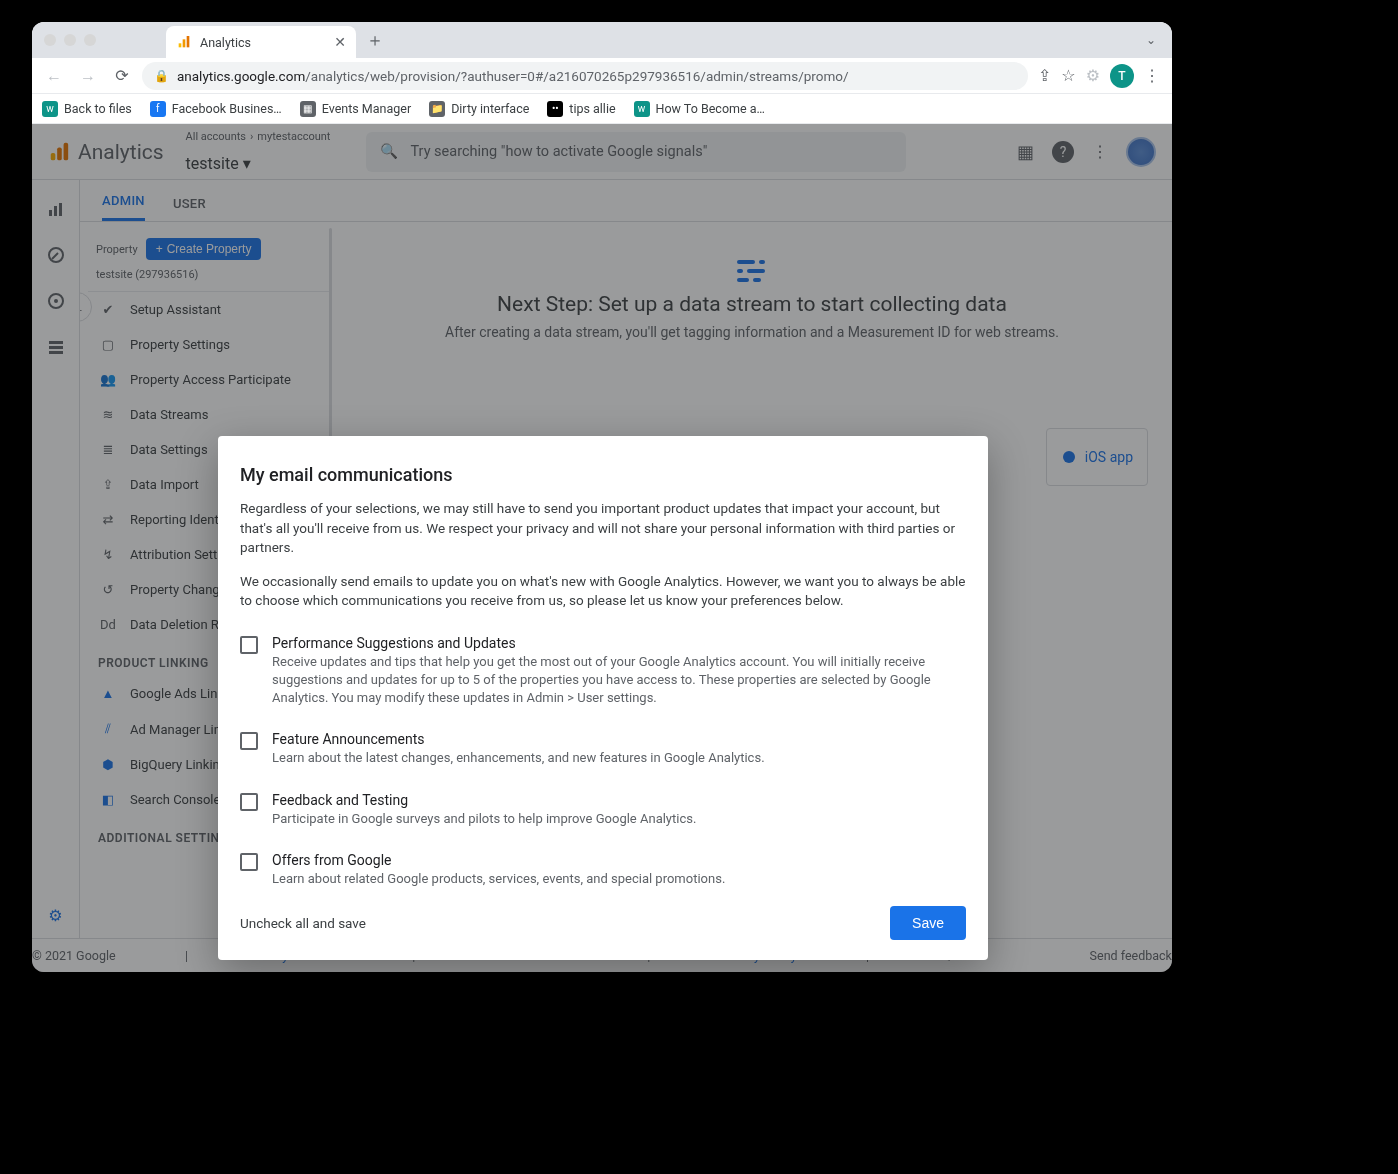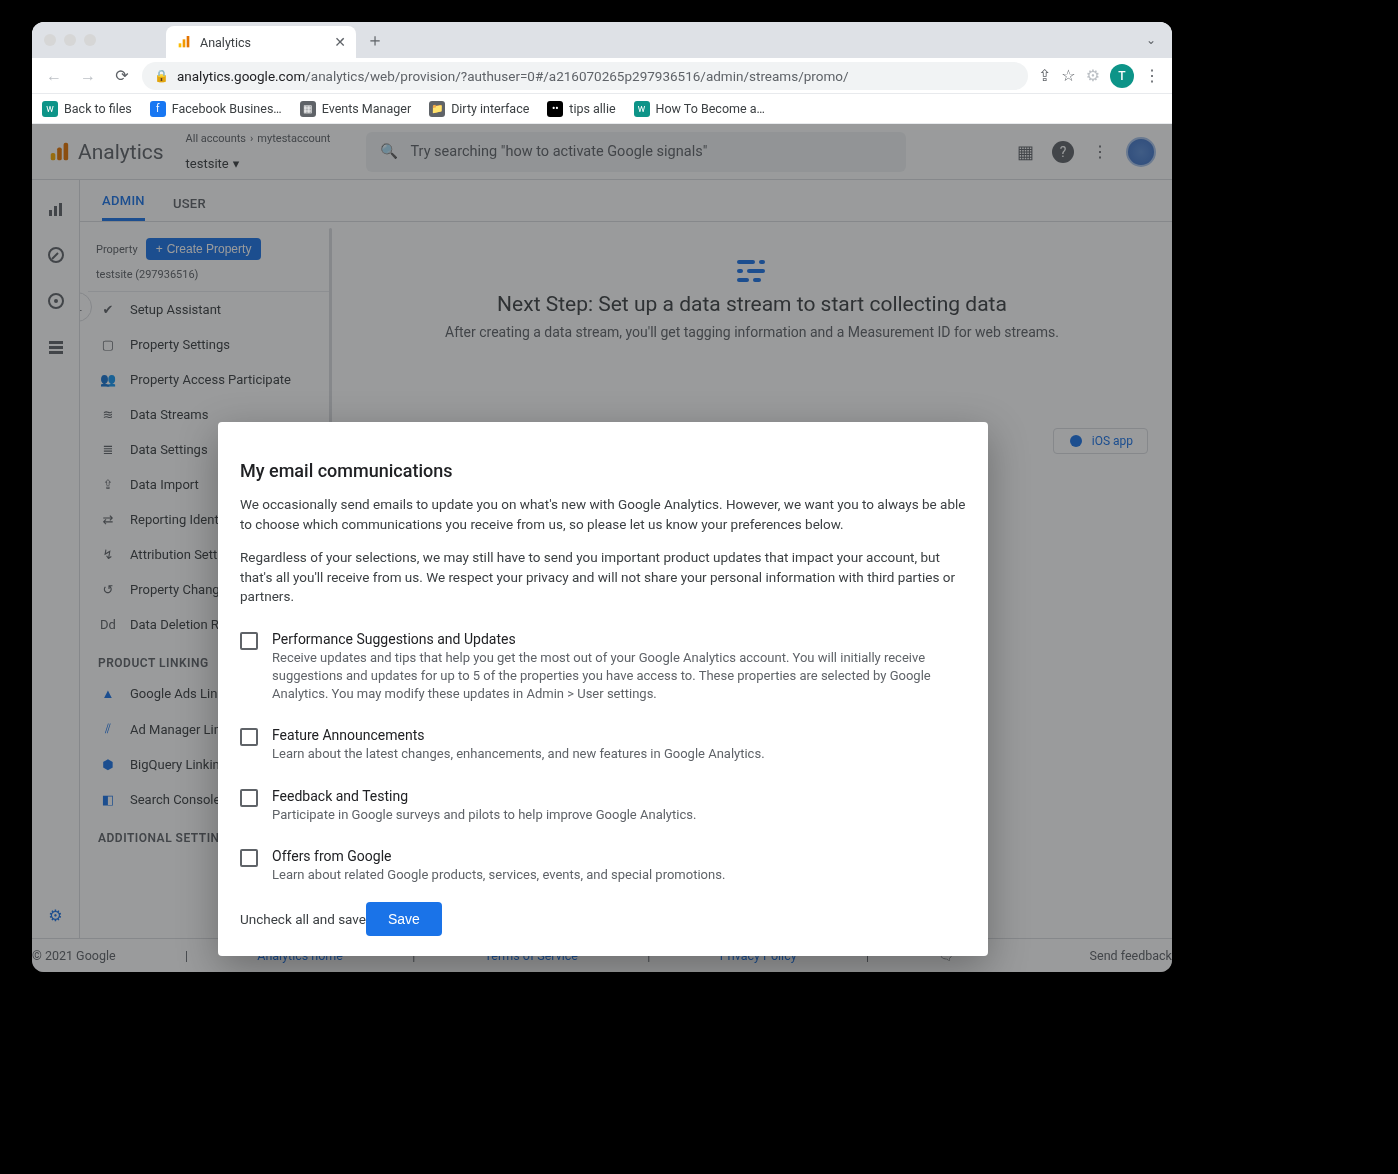--- a/index.html
+++ b/index.html
@@ -93,21 +93,21 @@
   align-items:center;
   padding:0 16px;
   gap:16px;
   border-bottom:1px solid #dadce0;
 }
 .ga-logo{display:flex;align-items:center;gap:8px;}
 .ga-logo svg{width:22px;height:22px;}
 .ga-title{font-size:21px;color:#5f6368;}
 .ga-prop{display:flex;flex-direction:column;font-size:11px;color:#5f6368;margin-left:6px;gap:11px;}
 .ga-prop-row1{display:flex;align-items:center;gap:4px;}
-.ga-prop-row2{display:flex;align-items:center;gap:4px;font-size:13px;color:#3c4043;}
+.ga-prop-row2{display:flex;align-items:center;gap:4px;font-size:16px;color:#3c4043;}
 .ga-search{
   flex:1;max-width:540px;height:40px;margin-left:20px;
   background:#f1f3f4;border-radius:6px;
   display:flex;align-items:center;padding:0 14px;gap:12px;
   color:#5f6368;font-size:14.5px;
 }
 .ga-header-right{margin-left:auto;display:flex;align-items:center;gap:18px;color:#5f6368;}
 .ga-avatar{width:30px;height:30px;border-radius:50%;background:radial-gradient(#5b8dd6,#3b6fc4);border:2px solid #a8c3eb;}
 .ga-body{display:flex;height:calc(100% - 56px - 34px);}
 .ga-rail{width:48px;border-right:1px solid #dadce0;display:flex;flex-direction:column;align-items:center;padding-top:18px;gap:24px;color:#5f6368;position:relative;}
@@ -126,45 +126,45 @@
 .prop-sub{font-size:11px;color:#5f6368;padding:4px 8px 10px;}
 .collapse-btn{position:absolute;left:-18px;top:70px;width:30px;height:30px;border-radius:50%;background:#fff;border:1px solid #dadce0;display:flex;align-items:center;justify-content:center;color:#5f6368;z-index:2;}
 .side-list{border-top:1px solid #e8eaed;}
 .side-item{display:flex;align-items:center;gap:12px;padding:10px 10px;font-size:13px;color:#3c4043;border-bottom:0px solid transparent;}
 .side-ico{width:20px;color:#5f6368;display:flex;justify-content:center;}
 .section-label{font-size:12px;font-weight:600;color:#5f6368;letter-spacing:0.5px;padding:14px 10px 6px;}
 .ga-main{flex:1;padding:20px 28px;overflow:auto;}
 .main-icon{display:flex;justify-content:center;margin:16px 0 8px;color:#1a73e8;}
 .main-h{font-size:21px;color:#3c4043;text-align:center;font-weight:400;}
 .main-p{font-size:14px;color:#5f6368;text-align:center;margin-top:8px;}
-.ios-chip{position:absolute;right:24px;top:248px;border:1px solid #dadce0;border-radius:4px;padding:4px 14px;display:flex;align-items:center;gap:8px;color:#1a73e8;font-size:12px;background:#fff;}
+.ios-chip{position:absolute;right:24px;top:248px;border:1px solid #dadce0;border-radius:4px;padding:20px 14px;display:flex;align-items:center;gap:8px;color:#1a73e8;font-size:14px;background:#fff;}
 .ga-footer{height:34px;border-top:1px solid #dadce0;display:flex;align-items:center;justify-content:space-between;font-size:12.5px;color:#5f6368;gap:8px;}
 .ga-footer a{color:#1a73e8;text-decoration:none;}
 .overlay{
   position:absolute;inset:0;
   background:rgba(32,33,36,0.45);
   z-index:5;
 }
 .modal{
   position:absolute;z-index:6;
-  left:186px;top:298px;
+  left:186px;top:312px;
   width:770px;
   background:#fff;
   border-radius:4px;
   box-shadow:0 12px 40px rgba(0,0,0,0.3);
-  padding:38px 22px 20px;
+  padding:28px 22px 20px;
 }
 .modal h2{font-size:18px;color:#202124;font-weight:500;margin-bottom:14px;}
 .modal p{font-size:13.5px;color:#3c4043;line-height:1.45;margin-bottom:14px;}
 .opt{display:flex;gap:14px;margin:24px 0 4px;}
 .chk{width:18px;height:18px;border:2px solid #5f6368;border-radius:2px;flex-shrink:0;margin-top:1px;}
 .opt-body{flex:1;}
 .opt-title{font-size:14px;color:#202124;margin-bottom:2px;}
 .opt-desc{font-size:13px;color:#5f6368;line-height:1.4;}
-.modal-actions{display:flex;align-items:center;margin-top:18px;}
+.modal-actions{display:flex;align-items:center;justify-content:space-between;margin-top:18px;}
 .uncheck-link{font-size:13.5px;color:#3c4043;}
 .save-btn{background:#1a73e8;color:#fff;border:none;border-radius:4px;padding:9px 22px;font-size:14px;font-weight:500;}
 svg{display:block;}
 </style>
 </head>
 <body>
 
 <div class="window">
 
   <div class="titlebar">
@@ -405,22 +405,22 @@
       <a>Analytics home</a><span>&nbsp;|&nbsp;</span>
       <a>Terms of Service</a><span>&nbsp;|&nbsp;</span>
       <a>Privacy Policy</a><span>&nbsp;|&nbsp;</span>
       <span>🗨</span>&nbsp;
       <span>Send feedback</span>
     </div>
 
     <div class="overlay"></div>
     <div class="modal">
       <h2>My email communications</h2>
+      <p>Regardless of your selections, we may still have to send you important product updates that impact your account, but that's all you'll receive from us. We respect your privacy and will not share your personal information with third parties or partners.</p>
       <p>We occasionally send emails to update you on what's new with Google Analytics. However, we want you to always be able to choose which communications you receive from us, so please let us know your preferences below.</p>
-      <p>Regardless of your selections, we may still have to send you important product updates that impact your account, but that's all you'll receive from us. We respect your privacy and will not share your personal information with third parties or partners.</p>
 
       <div class="opt">
         <div class="chk"></div>
         <div class="opt-body">
           <div class="opt-title">Performance Suggestions and Updates</div>
           <div class="opt-desc">Receive updates and tips that help you get the most out of your Google Analytics account. You will initially receive suggestions and updates for up to 5 of the properties you have access to. These properties are selected by Google Analytics. You may modify these updates in Admin &gt; User settings.</div>
         </div>
       </div>
       <div class="opt">
         <div class="chk"></div>

